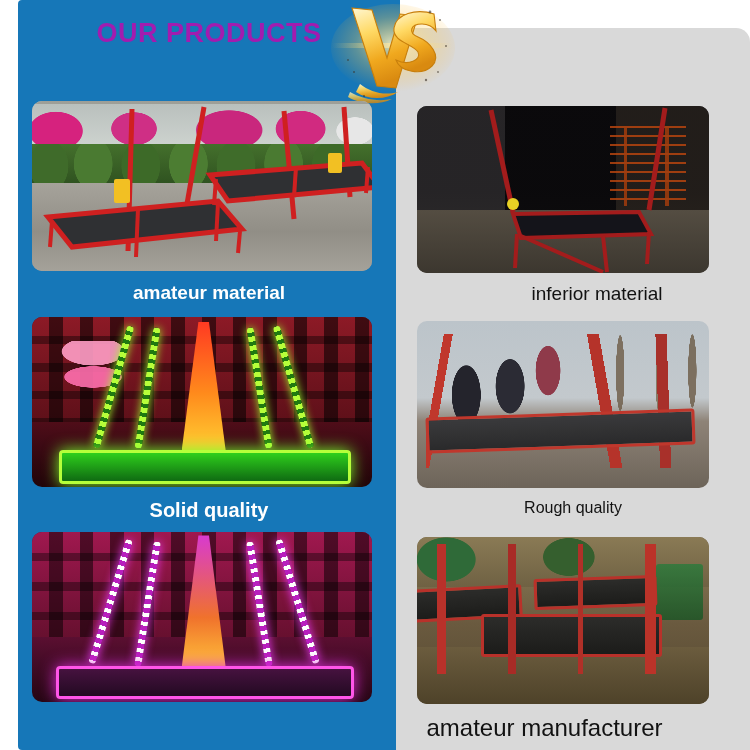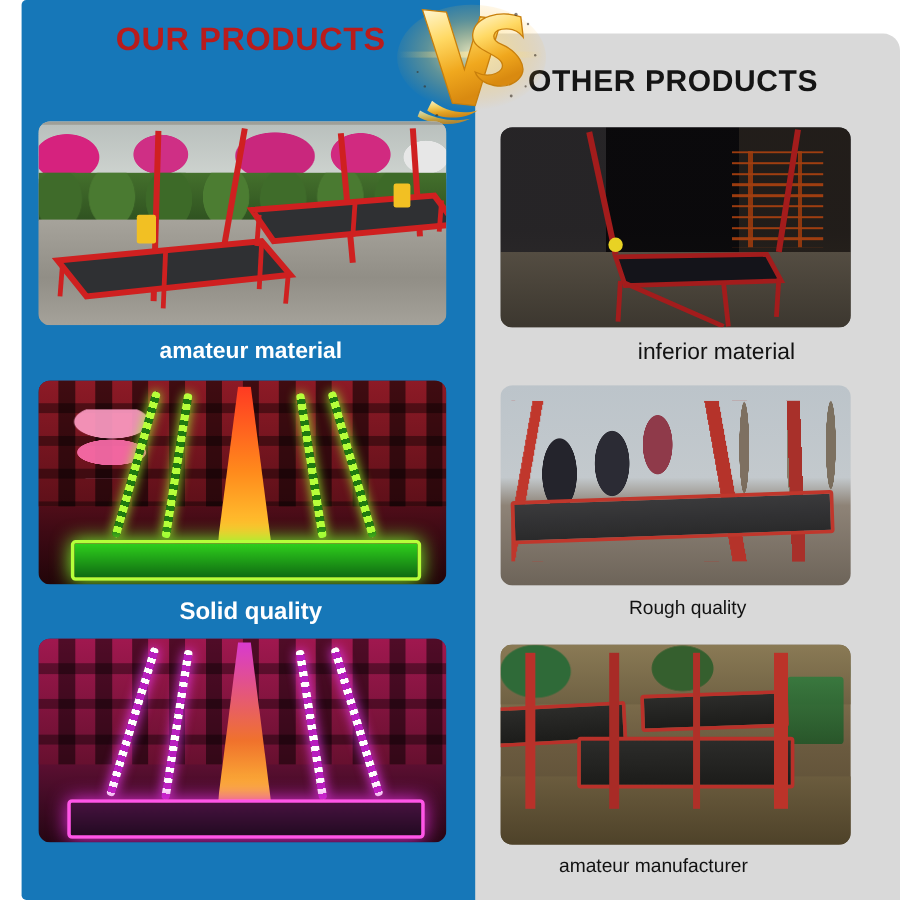--- a/index.html
+++ b/index.html
@@ -18,21 +18,21 @@
   }
   .panel-right{
     position:absolute;left:396px;top:28px;width:354px;height:722px;
     background:#d9d9d9;border-radius:14px 14px 0 0;
   }
 
   
   .hdr{position:absolute;font-weight:bold;letter-spacing:.5px;white-space:nowrap;}
   .hdr-our{
     left:18px;top:18px;width:382px;text-align:center;
-    color:#b91c1c;font-size:27px;
+    color:#a21caf;font-size:27px;
   }
   .hdr-other{
     left:440px;top:54px;width:300px;text-align:left;
     color:#151515;font-size:25px;
   }
 
   
   .vs-wrap{position:absolute;left:330px;top:0px;width:130px;height:108px;}
   .vs-wrap svg{display:block;}
 
@@ -249,21 +249,20 @@
 </head>
 <body>
 
 <div id="stage">
 
   <div class="panel-left"></div>
 
   <div class="panel-right"></div>
 
   <div class="hdr hdr-our">OUR PRODUCTS</div>
-  <div class="hdr hdr-other">OTHER PRODUCTS</div>
 
   <div class="vs-wrap">
     <svg width="130" height="108" viewBox="0 0 130 108" aria-hidden="true">
       <defs>
         <linearGradient id="gold" x1="0" y1="0" x2="0.3" y2="1">
           <stop offset="0%" stop-color="#fff7d2"></stop>
           <stop offset="35%" stop-color="#ffd964"></stop>
           <stop offset="70%" stop-color="#f0a81e"></stop>
           <stop offset="100%" stop-color="#d98a10"></stop>
         </linearGradient>
@@ -398,15 +397,15 @@
     <div class="ph p-r3">
       <div class="back"></div>
         <div class="green"></div>
       <div class="matA"></div>
         <div class="matB"></div>
       <div class="dirt"></div>
         <div class="matC"></div>
       <div class="posts"></div>
     </div>
   </div>
-  <div class="cap cap-r" style="left:396px;top:714px;width:297px;font-size:16px;">amateur manufacturer</div>
+  <div class="cap cap-r" style="left:396px;top:714px;width:297px;font-size:24px;">amateur manufacturer</div>
 
 </div>
 
 </body></html>

